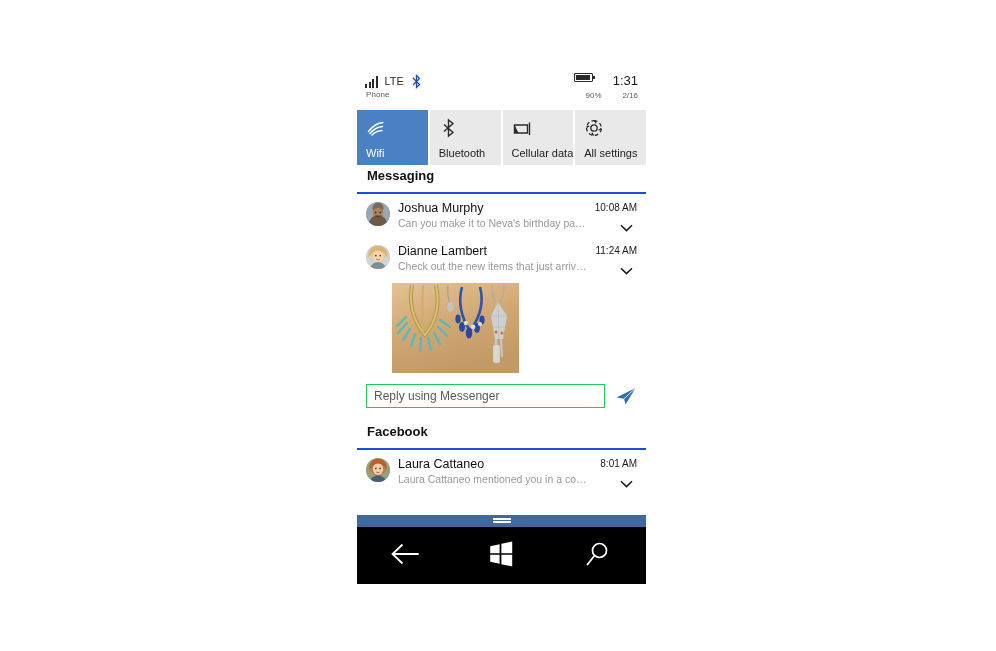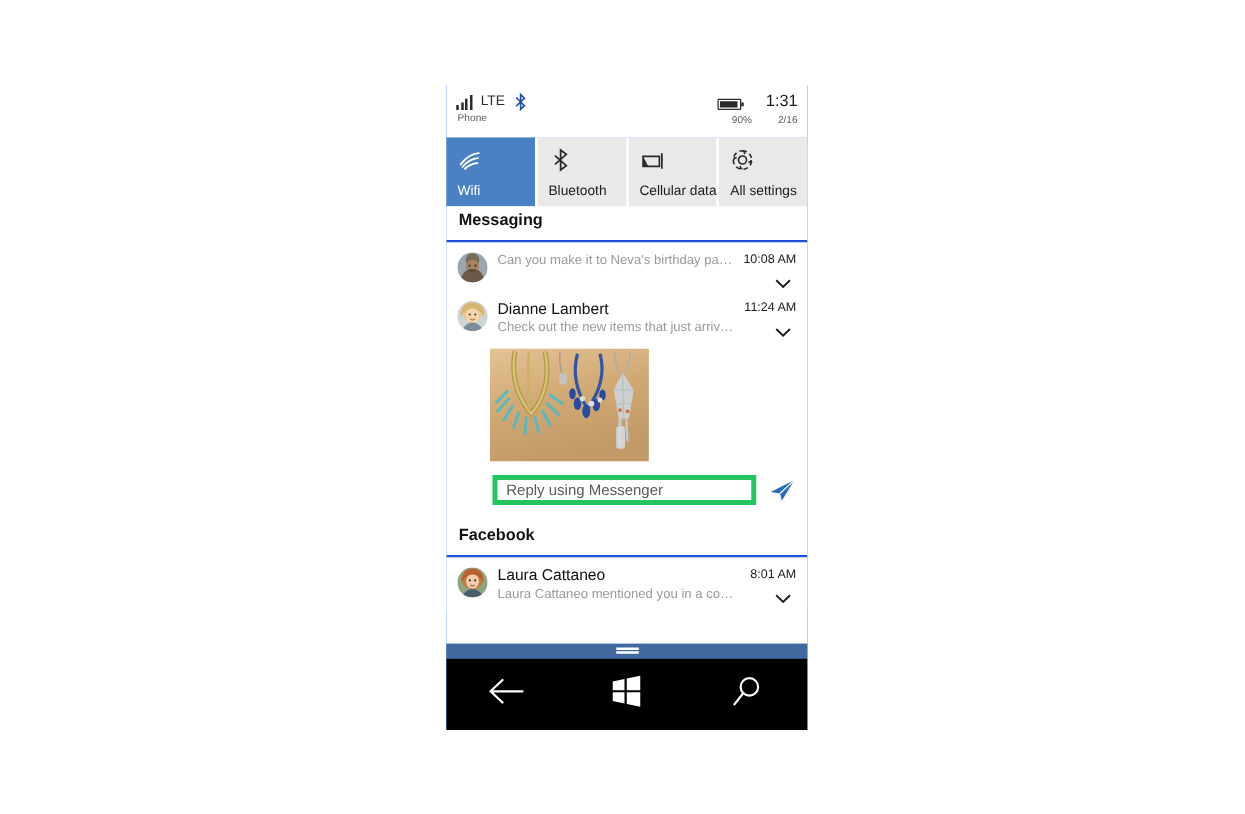--- a/index.html
+++ b/index.html
@@ -79,21 +79,21 @@
     letter-spacing: 0.1px;
   }
   .sb-right {
     position: absolute;
     right: 8px;
     top: 5px;
     text-align: right;
   }
   .sb-right-top {
     display: flex;
-    align-items: flex-end;
+    align-items: flex-start;
     justify-content: flex-end;
     gap: 19px;
     height: 15px;
   }
   .battery {
     position: relative;
     width: 19px;
     height: 9px;
     border: 1.5px solid #2b2b2b;
     border-radius: 1px;
@@ -292,29 +292,28 @@
   .reply-row {
     display: flex;
     align-items: center;
     gap: 10px;
     padding: 5px 9px 13px 9px;
     background: #ffffff;
   }
   .reply-input {
     flex: 1;
     height: 24px;
-    border: 4px solid #22c55e;
+    border: 1px solid #22c55e;
     background: #ffffff;
     font-family: "Liberation Sans", sans-serif;
     font-size: 12px;
     color: #4a4a4a;
     padding: 0 7px;
     box-sizing: border-box;
     outline: none;
-    margin-left: 28px;
   }
   .reply-input::placeholder { color: #5a5a5a; }
   .send-btn {
     width: 22px;
     height: 22px;
     flex: 0 0 22px;
     cursor: pointer;
   }
 
   
@@ -469,20 +468,21 @@
             <rect width="24" height="24" fill="#9aa6ad"></rect>
             <circle cx="12" cy="6" r="5.5" fill="#7a6a58"></circle>
             <circle cx="12" cy="11" r="5.2" fill="#a9825f"></circle>
             <circle cx="12" cy="22" r="9" fill="#6d5a46"></circle>
             <circle cx="9.6" cy="10.4" r="0.9" fill="#3a2d22"></circle>
             <circle cx="14.4" cy="10.4" r="0.9" fill="#3a2d22"></circle>
             <path d="M9.6 14 Q12 15.6 14.4 14" stroke="#4a3a2c" stroke-width="0.9" fill="none"></path>
           </svg>
         </div>
         <div class="notif-body">
+          <div class="notif-name">Joshua Murphy</div>
           <div class="notif-msg">Can you make it to Neva's birthday party?</div>
         </div>
         <div class="notif-time">10:08 AM</div>
         <div class="notif-chev">
           <svg width="13" height="8" viewBox="0 0 13 8">
             <path d="M1 1.2 L6.5 6.6 L12 1.2" stroke="#1b1b1b" stroke-width="1.5" fill="none"></path>
           </svg>
         </div>
       </div>
 

